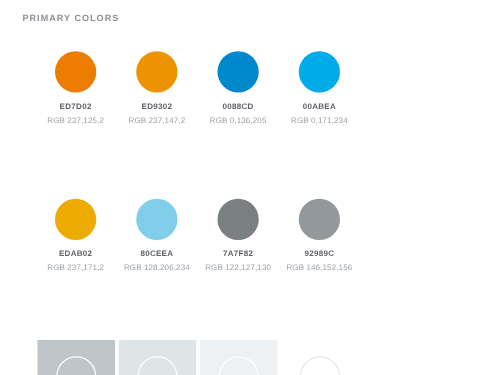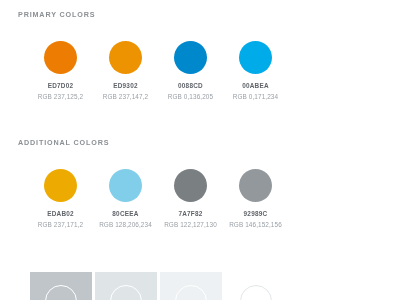--- a/index.html
+++ b/index.html
@@ -156,21 +156,20 @@
       <div class="swatch">
         <span class="swatch-dot" id="p3" style="background: rgb(0, 171, 234);"></span>
         <span class="swatch-hex">00ABEA</span>
         <span class="swatch-rgb">RGB 0,171,234</span>
       </div>
 
     </div>
   </div>
 
   <div class="section" id="additional-section">
-    <div class="section-title">ADDITIONAL COLORS</div>
 
     <div class="swatch-row">
 
       <div class="swatch">
         <span class="swatch-dot" id="a0" style="background: rgb(237, 171, 2);"></span>
         <span class="swatch-hex">EDAB02</span>
         <span class="swatch-rgb">RGB 237,171,2</span>
       </div>
 
       <div class="swatch">

